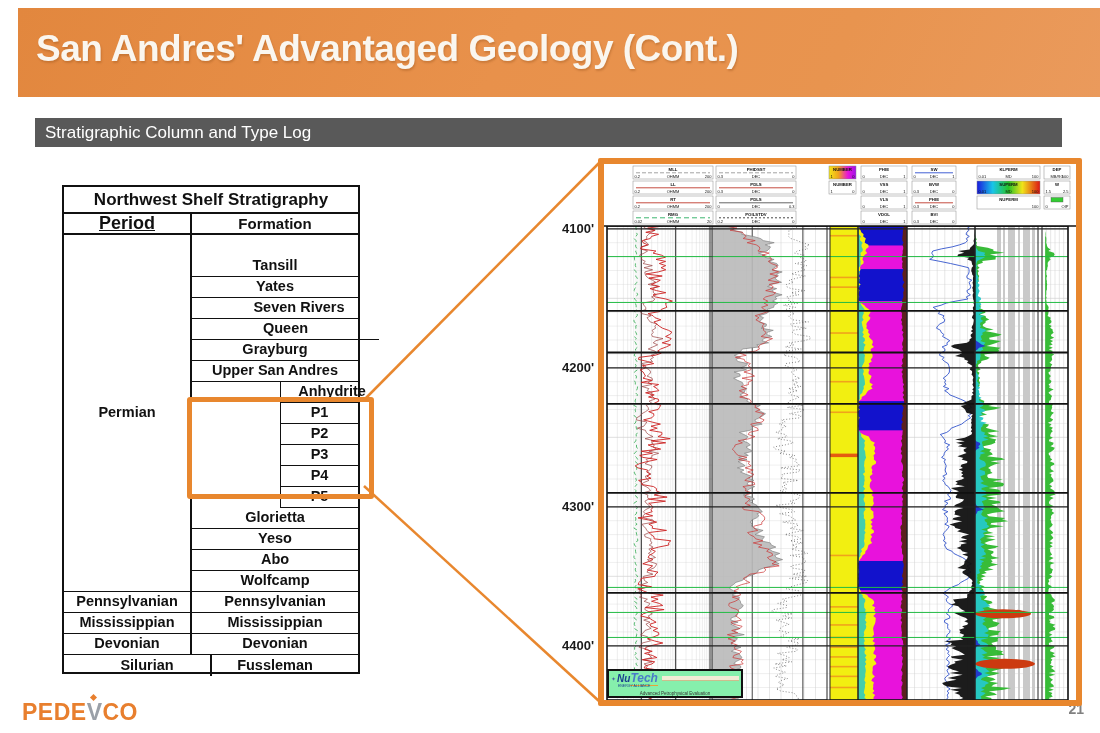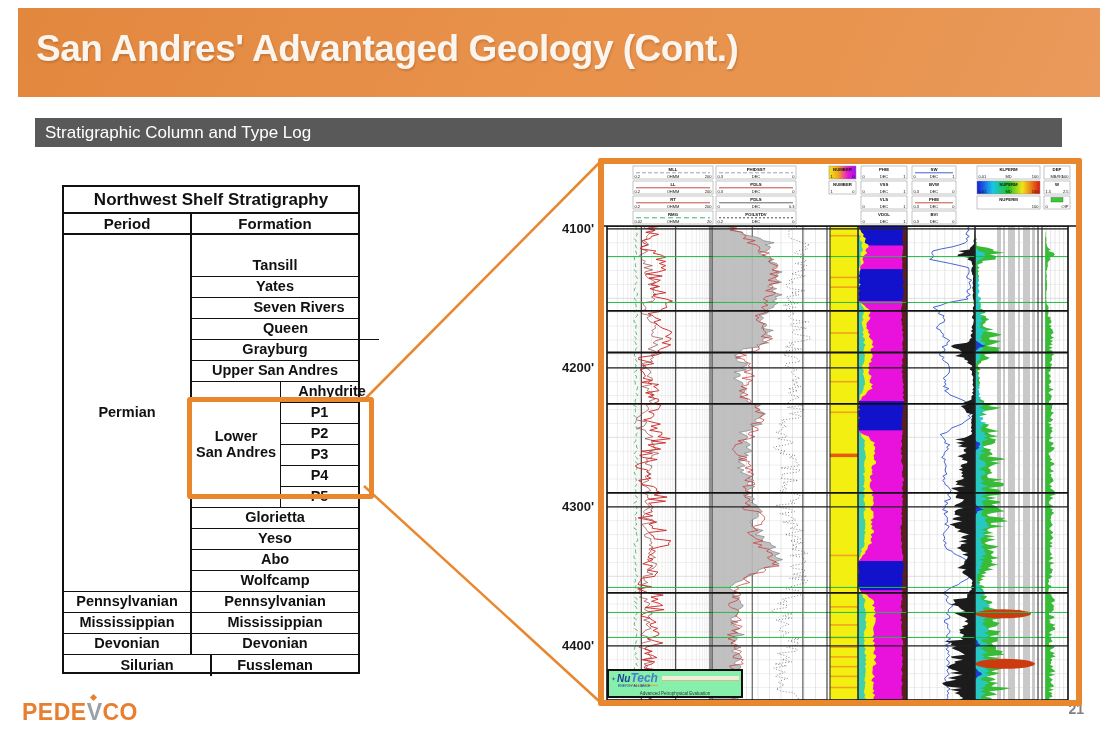--- a/index.html
+++ b/index.html
@@ -61,34 +61,33 @@
   <div id="banner">
     <h1>San Andres' Advantaged Geology (Cont.)</h1>
   </div>
 
   <div id="section-bar">
     <span>Stratigraphic Column and Type Log</span>
   </div>
 
   <div id="strat-table">
       <div class="cell" style="left: 0px; top: 0px; width: 294px; height: 27px; font-size: 17px; border-bottom: 2px solid rgb(17, 17, 17);">Northwest Shelf Stratigraphy</div>
-      <div class="cell" style="left: 0px; top: 27px; width: 128px; height: 21px; border-bottom: 2px solid rgb(17, 17, 17); border-right: 2px solid rgb(17, 17, 17); font-size: 15px;">Period</div>
+      <div class="cell" style="left: 0px; top: 27px; width: 128px; height: 21px; border-bottom: 2px solid rgb(17, 17, 17); border-right: 2px solid rgb(17, 17, 17); font-size: 18px; text-decoration: underline;">Period</div>
       <div class="cell" style="left: 128px; top: 27px; width: 166px; height: 21px; border-bottom: 2px solid rgb(17, 17, 17); font-size: 15px;">Formation</div>
       <div class="cell" style="left: 0px; top: 48px; width: 128px; height: 357px; border-right: 2px solid rgb(17, 17, 17); border-bottom: 1.5px solid rgb(17, 17, 17);">Permian</div>
       <div class="cell" style="left: 0px; top: 405px; width: 128px; height: 21px; border-right: 2px solid rgb(17, 17, 17); border-bottom: 1.5px solid rgb(17, 17, 17);">Pennsylvanian</div>
       <div class="cell" style="left: 0px; top: 426px; width: 128px; height: 21px; border-right: 2px solid rgb(17, 17, 17); border-bottom: 1.5px solid rgb(17, 17, 17);">Mississippian</div>
       <div class="cell" style="left: 0px; top: 447px; width: 128px; height: 21px; border-right: 2px solid rgb(17, 17, 17); border-bottom: 1.5px solid rgb(17, 17, 17);">Devonian</div>
       <div class="cell" style="left: 0px; top: 468px; width: 128px; height: 21px; border-right: 2px solid rgb(17, 17, 17); margin-left: 20px;">Silurian</div>
       <div class="cell" style="left: 128px; top: 69px; width: 166px; height: 21px; border-bottom: 1.5px solid rgb(17, 17, 17);">Tansill</div>
       <div class="cell" style="left: 128px; top: 90px; width: 166px; height: 21px; border-bottom: 1.5px solid rgb(17, 17, 17);">Yates</div>
       <div class="cell" style="left: 128px; top: 111px; width: 166px; height: 21px; border-bottom: 1.5px solid rgb(17, 17, 17); padding-left: 48px;">Seven Rivers</div>
       <div class="cell" style="left: 128px; top: 132px; width: 187px; height: 21px; border-bottom: 1.5px solid rgb(17, 17, 17);">Queen</div>
       <div class="cell" style="left: 128px; top: 153px; width: 166px; height: 21px; border-bottom: 1.5px solid rgb(17, 17, 17);">Grayburg</div>
       <div class="cell" style="left: 128px; top: 174px; width: 166px; height: 21px; border-bottom: 1.5px solid rgb(17, 17, 17);">Upper San Andres</div>
-      <div class="cell" style="left: 128px; top: 195px; width: 88px; height: 126px; border-bottom: 1.5px solid rgb(17, 17, 17);">Lower<br>San Andres</div>
       <div class="cell" style="left: 216px; top: 195px; width: 78px; height: 21px; border-left: 1.5px solid rgb(17, 17, 17); border-bottom: 1.5px solid rgb(17, 17, 17); padding-left: 25px;">Anhydrite</div>
       <div class="cell" style="left: 216px; top: 216px; width: 78px; height: 21px; border-left: 1.5px solid rgb(17, 17, 17); border-bottom: 1.5px solid rgb(17, 17, 17);">P1</div>
       <div class="cell" style="left: 216px; top: 237px; width: 78px; height: 21px; border-left: 1.5px solid rgb(17, 17, 17); border-bottom: 1.5px solid rgb(17, 17, 17);">P2</div>
       <div class="cell" style="left: 216px; top: 258px; width: 78px; height: 21px; border-left: 1.5px solid rgb(17, 17, 17); border-bottom: 1.5px solid rgb(17, 17, 17);">P3</div>
       <div class="cell" style="left: 216px; top: 279px; width: 78px; height: 21px; border-left: 1.5px solid rgb(17, 17, 17); border-bottom: 1.5px solid rgb(17, 17, 17);">P4</div>
       <div class="cell" style="left: 216px; top: 300px; width: 78px; height: 21px; border-left: 1.5px solid rgb(17, 17, 17); border-bottom: 1.5px solid rgb(17, 17, 17);">P5</div>
       <div class="cell" style="left: 128px; top: 321px; width: 166px; height: 21px; border-bottom: 1.5px solid rgb(17, 17, 17);">Glorietta</div>
       <div class="cell" style="left: 128px; top: 342px; width: 166px; height: 21px; border-bottom: 1.5px solid rgb(17, 17, 17);">Yeso</div>
       <div class="cell" style="left: 128px; top: 363px; width: 166px; height: 21px; border-bottom: 1.5px solid rgb(17, 17, 17);">Abo</div>
       <div class="cell" style="left: 128px; top: 384px; width: 166px; height: 21px; border-bottom: 1.5px solid rgb(17, 17, 17);">Wolfcamp</div>

